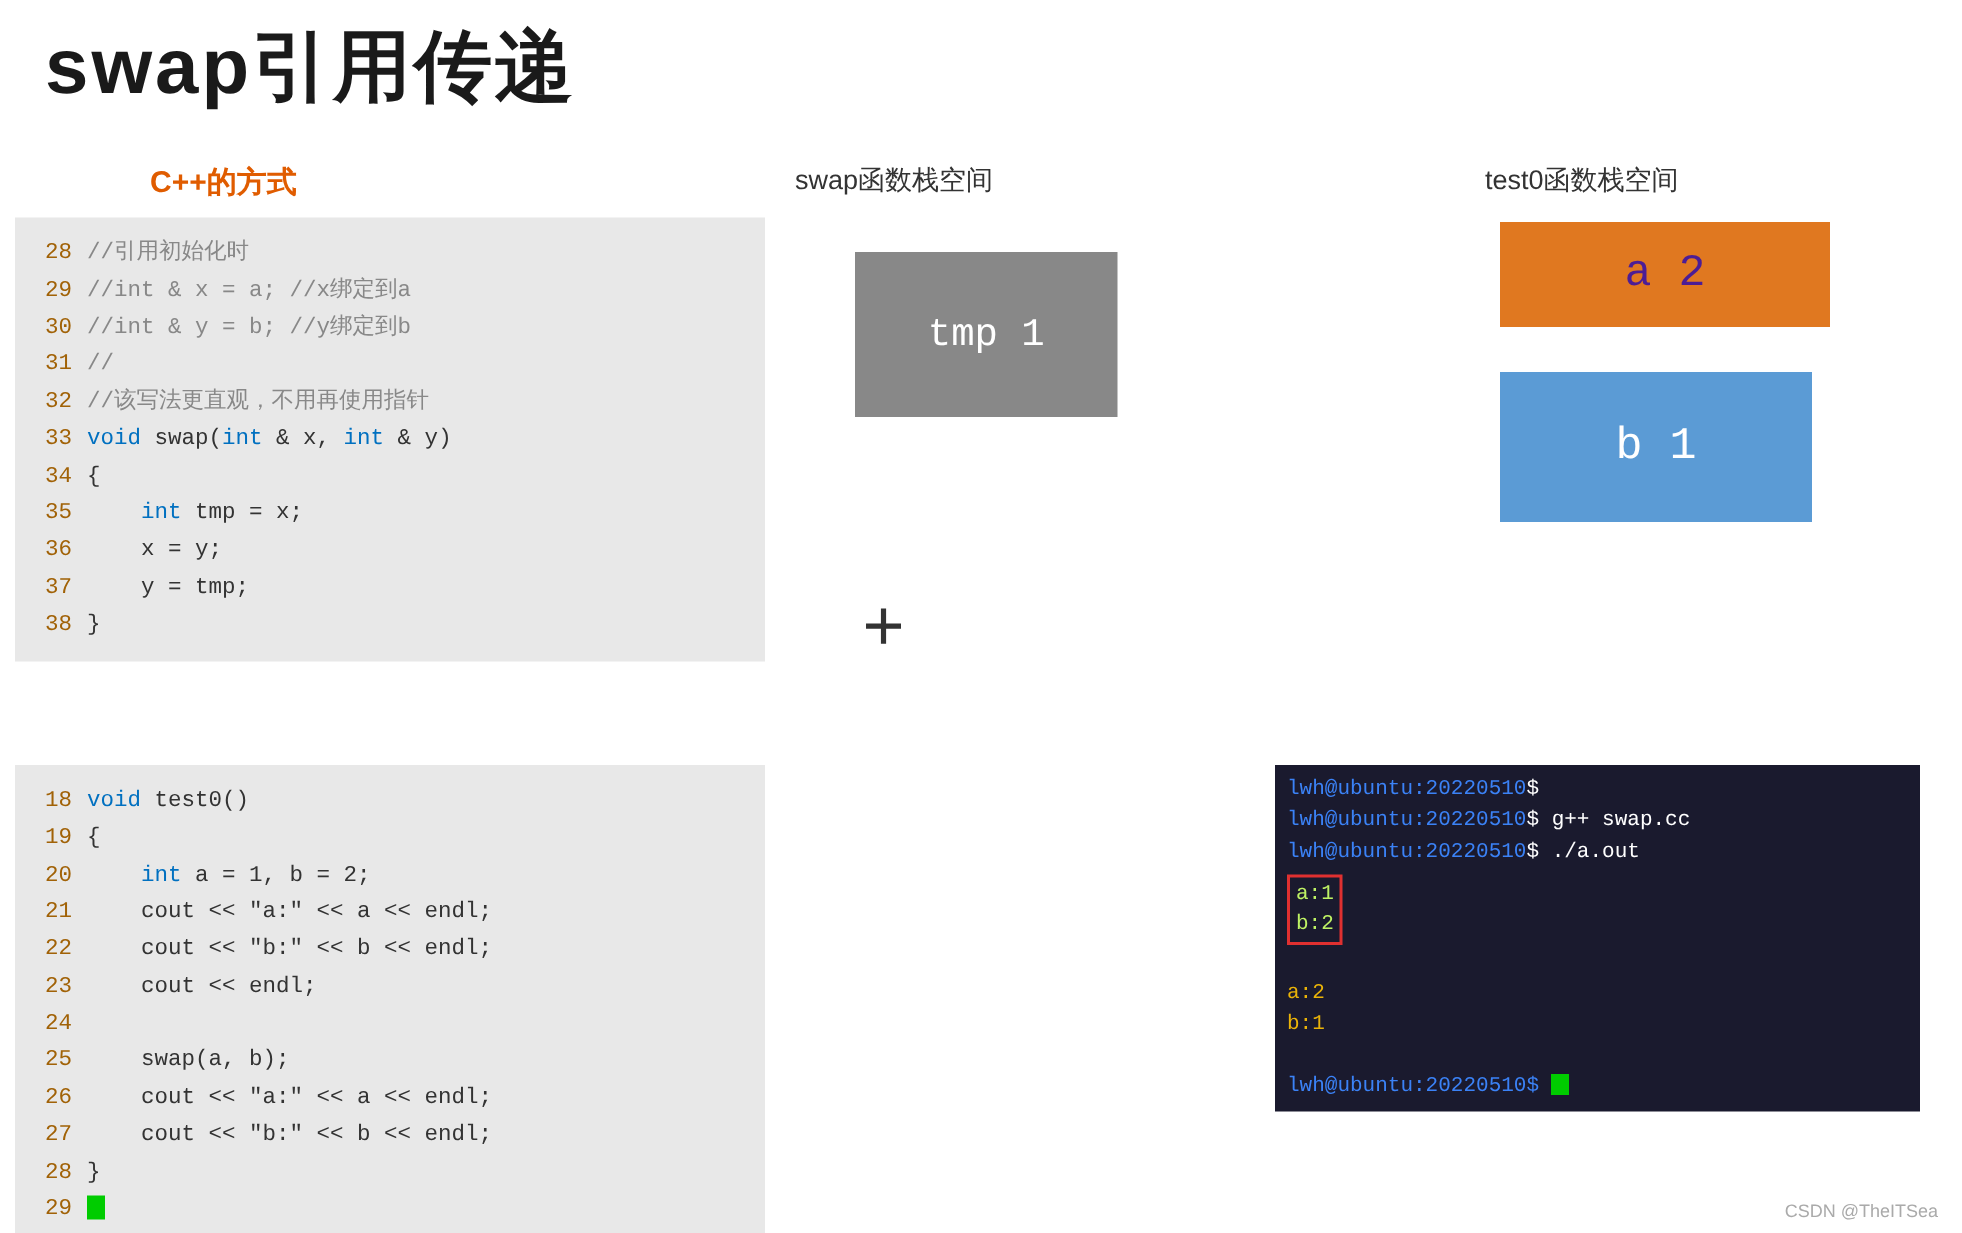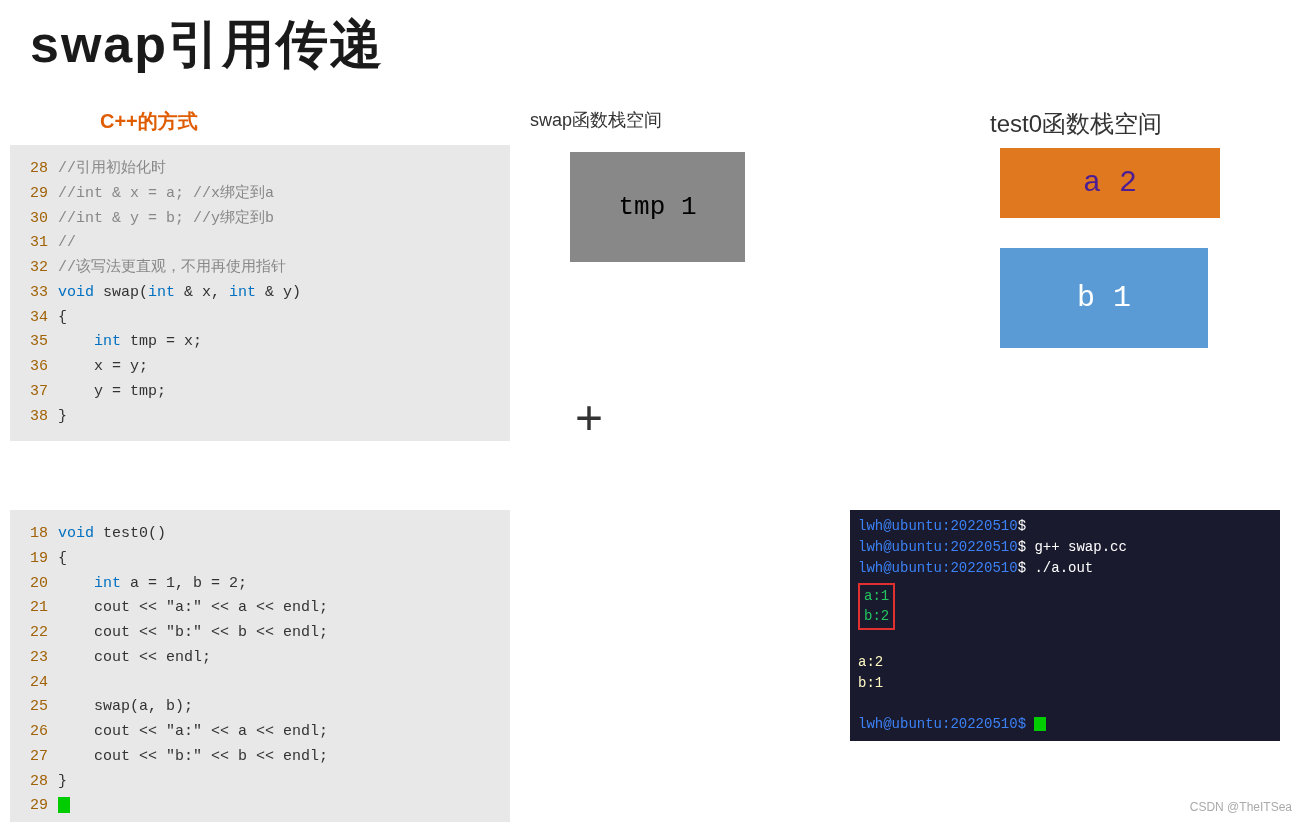--- a/index.html
+++ b/index.html
@@ -36,21 +36,21 @@
       top: 108px;
       left: 530px;
       font-size: 18px;
       color: #333;
     }
 
     .test0-stack-label {
       position: absolute;
       top: 108px;
       left: 990px;
-      font-size: 24px;
+      font-size: 18px;
       color: #333;
     }
 
     
     .code-block-top {
       position: absolute;
       top: 145px;
       left: 10px;
       width: 500px;
       background: #e8e8e8;
@@ -95,30 +95,30 @@
       display: inline-block;
       width: 12px;
       height: 16px;
       background: #00cc00;
       vertical-align: middle;
     }
 
     
     .tmp-box {
       position: absolute;
-      top: 152px;
+      top: 168px;
       left: 570px;
       width: 175px;
       height: 110px;
       background: #888;
       display: flex;
       align-items: center;
       justify-content: center;
       font-size: 26px;
-      color: #000000;
+      color: #ffffff;
       font-family: 'Courier New', monospace;
     }
 
     
     .plus-sign {
       position: absolute;
       top: 390px;
       left: 575px;
       font-size: 48px;
       color: #333;
@@ -301,21 +301,21 @@
 
 <div class="stack-a">a 2</div>
 
 <div class="stack-b">b 1</div>
 
 <div class="terminal">
   <div><span class="term-prompt">lwh@ubuntu:20220510</span><span class="term-cmd">$</span></div>
   <div><span class="term-prompt">lwh@ubuntu:20220510</span><span class="term-cmd">$ g++ swap.cc</span></div>
   <div><span class="term-prompt">lwh@ubuntu:20220510</span><span class="term-cmd">$ ./a.out</span></div>
   <div style="margin:2px 0;">
-    <span class="term-output-box" style="color:#22c55e;">a:1<br>b:2</span>
+    <span class="term-output-box" style="color:#bef264;">a:1<br>b:2</span>
   </div>
-  <div style="margin:20px 0; color:#fef9c3;">
+  <div style="margin:20px 0; color:#eab308;">
     <span>a:2<br>b:1</span>
   </div>
   <div><span class="term-prompt">lwh@ubuntu:20220510$</span> <span style="display:inline-block;width:12px;height:14px;background:#00cc00;vertical-align:middle;"></span></div>
 </div>
 
 <div class="watermark">CSDN @TheITSea</div>
 
 </body></html>

